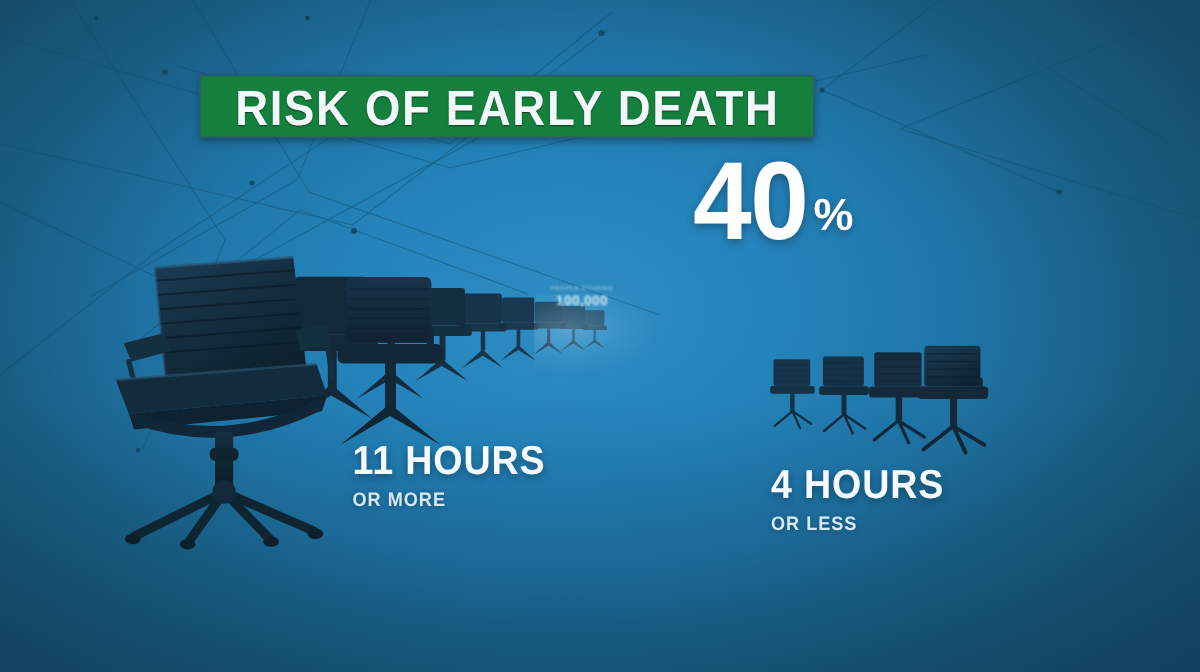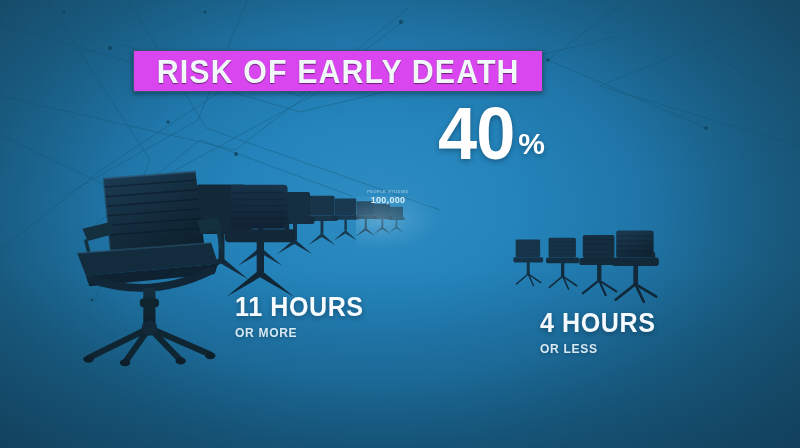--- a/index.html
+++ b/index.html
@@ -43,40 +43,40 @@
       rgba(14,66,96,0.16) 38%,
       rgba(12,58,86,0.30) 100%);
   }
   .net { position:absolute; inset:0; }
 
   
   .banner {
     position:absolute;
     left:133px; top:50px;
     width:410px; height:42px;
-    background:#d946ef;
+    background:#15803d;
     border:1px solid #31596f;
     box-shadow:0 2px 5px rgba(4,22,36,0.45);
     display:flex; align-items:center; justify-content:center;
   }
   .banner-text {
     color:#f2f7fa;
     font-size:33px;
     font-weight:bold;
     letter-spacing:1.2px;
     line-height:1;
     transform:scaleX(0.92);
     white-space:nowrap;
     text-shadow:0 1px 1px rgba(0,0,0,0.5);
   }
 
   
   .pct-wrap {
     position:absolute;
-    left:436px; top:90px;
+    left:460px; top:90px;
     width:150px; height:76px;
     display:flex; align-items:flex-end; justify-content:flex-start;
   }
   .pct-num {
     color:#ffffff;
     font-size:74px;
     font-weight:bold;
     line-height:0.86;
     letter-spacing:-1px;
     transform:scaleX(0.95);
@@ -150,21 +150,21 @@
     font-weight:bold;
     letter-spacing:0.7px;
     line-height:1;
     margin-top:5px;
     transform:scaleX(0.93);
     transform-origin:left top;
     white-space:nowrap;
     text-shadow:0 1px 4px rgba(8,38,58,0.40);
   }
   #label-left  { left:235px; top:294px; }
-  #label-right { left:540px; top:310px; }
+  #label-right { left:514px; top:310px; }
 </style>
 </head>
 <body>
 
 <div id="stage">
 
   <div class="bg-base"></div>
 
   <svg class="net" viewBox="0 0 800 448" preserveAspectRatio="none">
     <g stroke="#14536f" stroke-width="0.7" fill="none" opacity="0.55">

